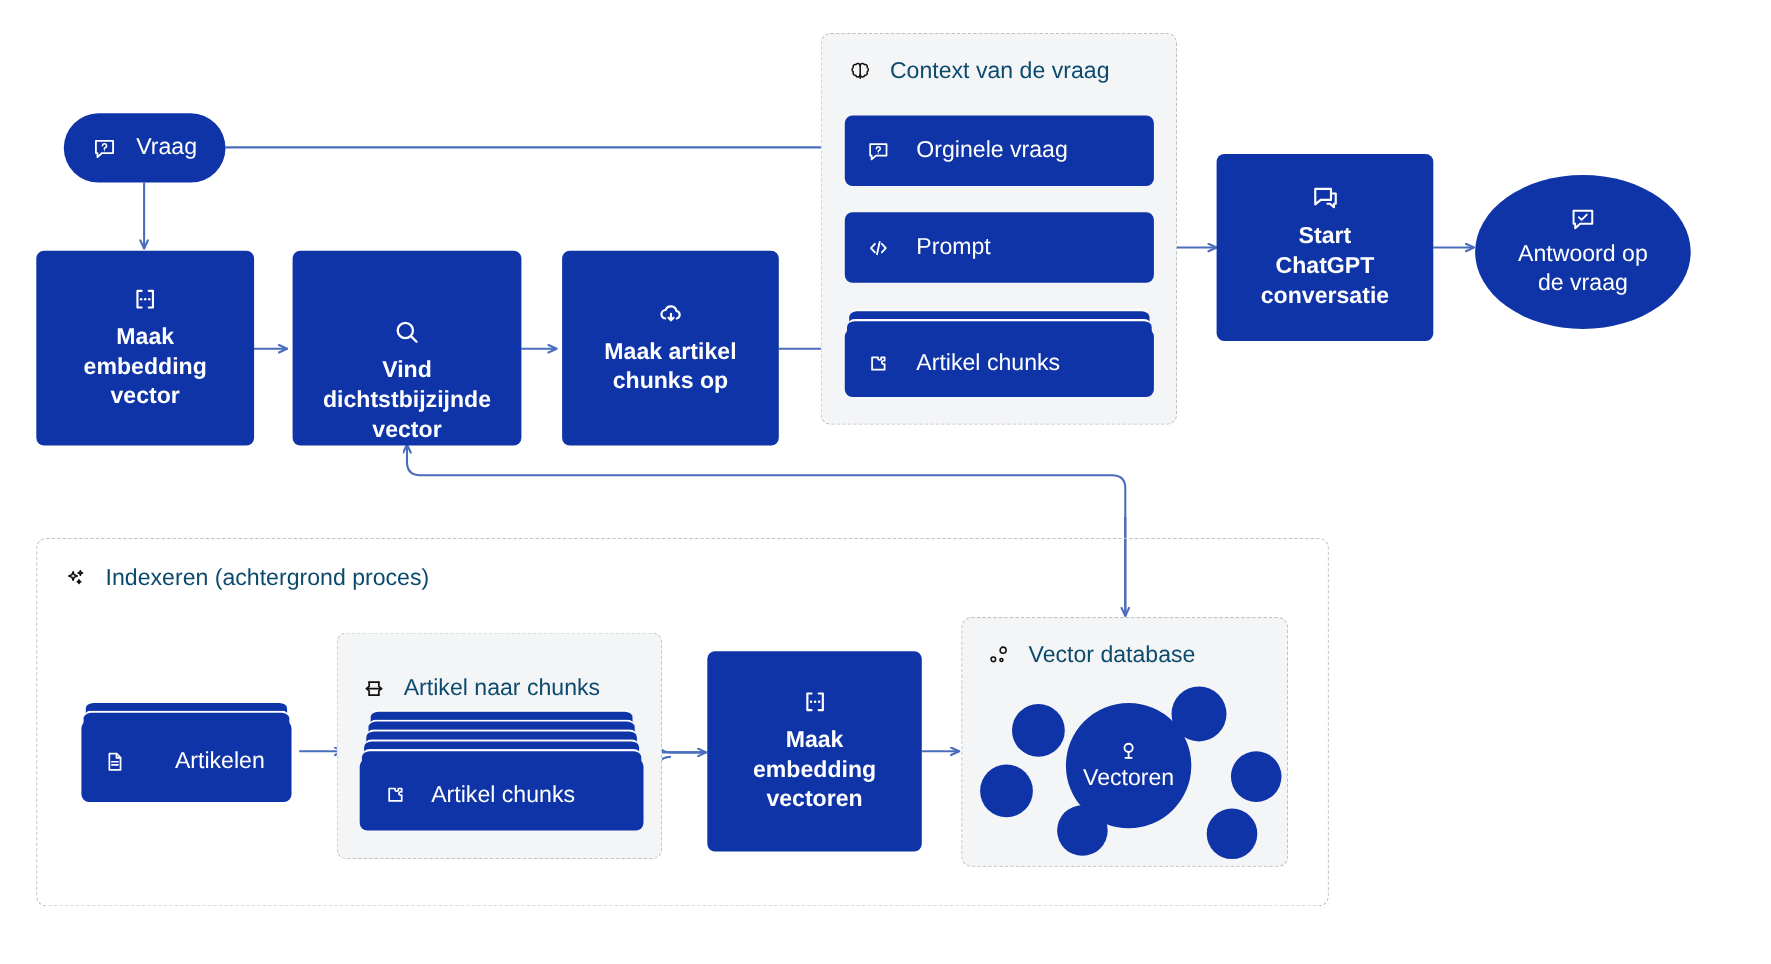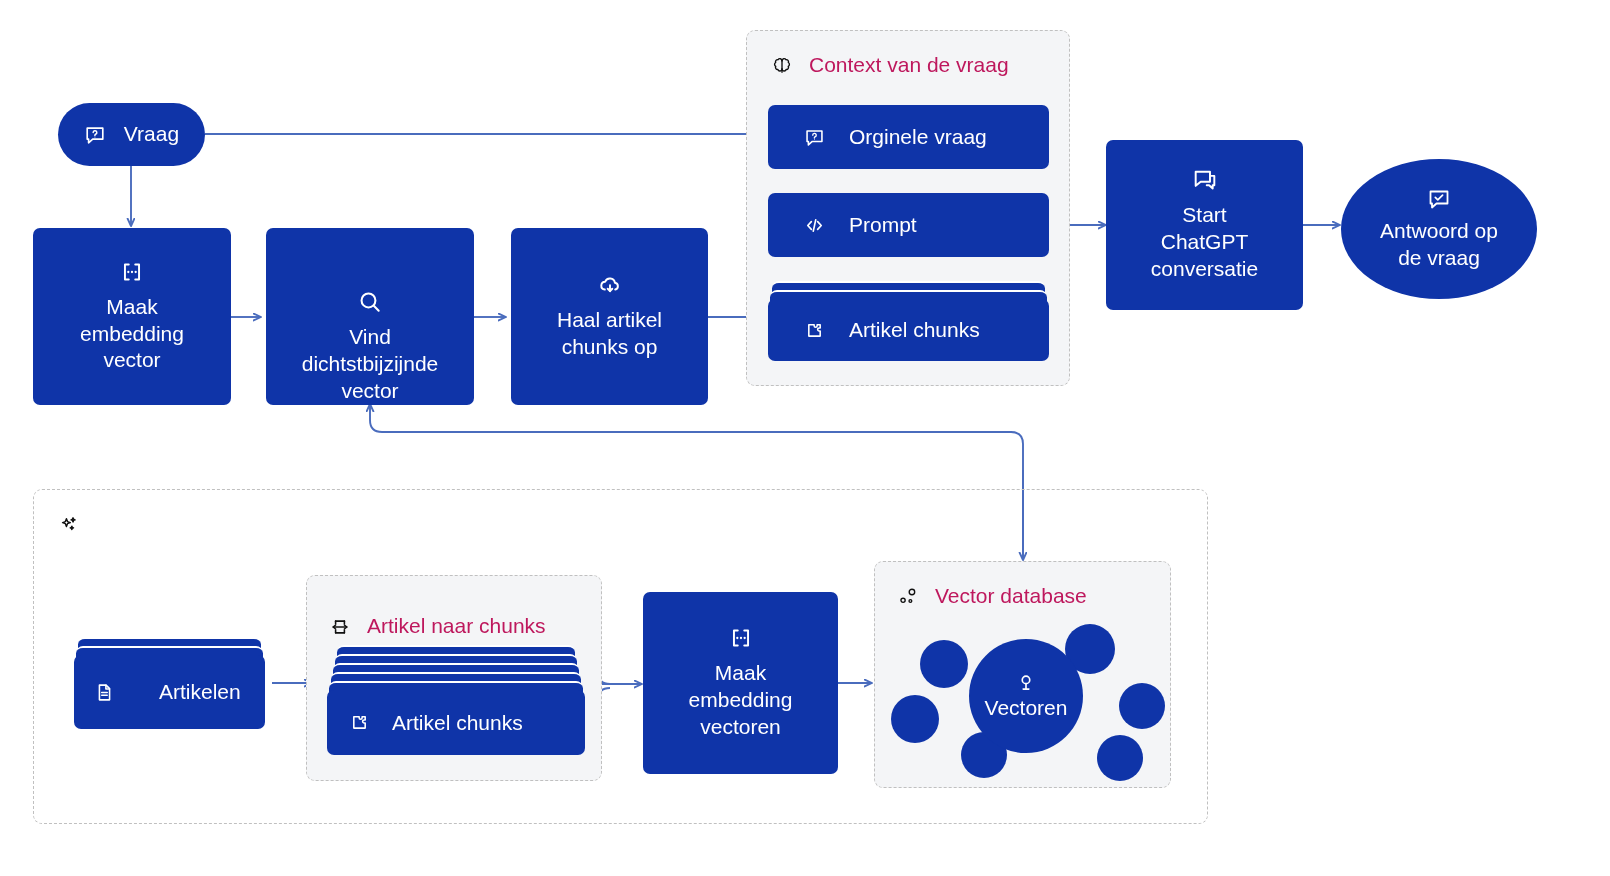--- a/index.html
+++ b/index.html
@@ -14,50 +14,50 @@
   .node{
     position:absolute;
     background:var(--blue,#0f34a8);
     color:#fff;
     display:flex;flex-direction:column;
     align-items:center;justify-content:center;
     text-align:center;
     box-sizing:border-box;
     line-height:1.28;
   }
-  .node.rect{border-radius:7px;}
+  .node.rect{border-radius:7px;font-weight:bold;}
   .node.pill{border-radius:999px;}
   .node.ellipse{border-radius:50%;}
   .node .ic{display:block;margin-bottom:9px;}
   .node .lbl{white-space:pre-line;}
 
   
   .rownode{
     position:absolute;
     background:#0f34a8;color:#fff;
     border-radius:7px;
     display:flex;align-items:center;
     box-sizing:border-box;
-    padding-left:36px;
+    padding-left:20px;
   }
   .rownode .ic{display:flex;align-items:center;justify-content:center;margin-right:24px;}
   .rownode .lbl{white-space:nowrap;}
 
   
   .group{
     position:absolute;
     border:1.6px dashed #c0c0c0;
     border-radius:9px;
     box-sizing:border-box;
   }
   .group.filled{background:#f4f5f7;}
   .group.plain{background:transparent;}
   .group > .ghdr{
-    position:absolute;display:flex;align-items:flex-end;
-    color:#be185d;white-space:nowrap;
+    position:absolute;display:flex;align-items:center;
+    color:#0c4a6e;white-space:nowrap;
   }
   .group > .ghdr .ic{display:flex;align-items:center;justify-content:center;margin-right:16px;}
 
   
   .stack{position:absolute;}
   .stack .layer{
     position:absolute;
     background:#0f34a8;
     border-radius:7px;
     border-top:2.5px solid #ffffff;
@@ -157,21 +157,21 @@
   </div>
 
   <div class="node rect" style="left:511px;top:228px;width:197px;height:177px;font-size:21px;">
     <span class="ic">
       <svg class="icn" width="26" height="26" viewBox="0 0 24 24" fill="none" stroke="#fff" stroke-width="1.8" stroke-linecap="round" stroke-linejoin="round">
         <path d="M7.2 16.2a3.6 3.6 0 0 1 .3-7.18 4.7 4.7 0 0 1 9.04.9 3.2 3.2 0 0 1 .26 6.28"></path>
         <path d="M12 12.3v5.2"></path>
           <path d="M9.9 15.5L12 17.7l2.1-2.2"></path>
       </svg>
     </span>
-    <span class="lbl">Haal artikel
+    <span class="lbl">Maak artikel
 chunks op</span>
   </div>
 
   <div class="group filled" style="left:746px;top:30px;width:324px;height:356px;">
     <div class="ghdr" style="left:24px;top:22px;font-size:21px;">
       <span class="ic">
         <svg class="icn" width="22" height="22" viewBox="0 0 24 24" fill="none" stroke="#111" stroke-width="1.5" stroke-linecap="round" stroke-linejoin="round">
           <path d="M12 5.2v13.6"></path>
           <path d="M12 6.3a2.3 2.3 0 0 0-4.3-1.1 2.2 2.2 0 0 0-2.6 3 2.4 2.4 0 0 0 .1 4.2 2.3 2.3 0 0 0 2.3 3.4 2.3 2.3 0 0 0 4.5-.6"></path>
           <path d="M12 6.3a2.3 2.3 0 0 1 4.3-1.1 2.2 2.2 0 0 1 2.6 3 2.4 2.4 0 0 1-.1 4.2 2.3 2.3 0 0 1-2.3 3.4 2.3 2.3 0 0 1-4.5-.6"></path>
@@ -242,20 +242,21 @@
 
   <div class="group plain" style="left:33px;top:489px;width:1175px;height:335px;">
     <div class="ghdr" style="left:24px;top:24px;font-size:21px;">
       <span class="ic">
         <svg class="icn" width="22" height="22" viewBox="0 0 24 24" fill="none" stroke="#111" stroke-width="1.6" stroke-linecap="round" stroke-linejoin="round">
           <path d="M9.2 5.2l1.15 3.05L13.4 9.4l-3.05 1.15L9.2 13.6l-1.15-3.05L5 9.4l3.05-1.15z"></path>
           <path d="M16.4 4.2l.62 1.58 1.58.62-1.58.62-.62 1.58-.62-1.58-1.58-.62 1.58-.62z"></path>
           <path d="M15.1 13.3l.5 1.3 1.3.5-1.3.5-.5 1.3-.5-1.3-1.3-.5 1.3-.5z"></path>
         </svg>
       </span>
+      <span>Indexeren (achtergrond proces)</span>
     </div>
   </div>
 
   <div class="stack" style="left:74px;top:637px;width:191px;height:92px;">
     <div class="layer" style="left:4px;top:0px;width:183px;height:26px;"></div>
     <div class="layer" style="left:2px;top:9px;width:187px;height:26px;"></div>
     <div class="layer base" style="left:0px;top:18px;width:191px;height:74px;"></div>
     <div class="rownode" style="left:0px;top:18px;width:191px;height:74px;font-size:21px;background:transparent;padding-left:20px;gap:24px;">
       <span class="ic" style="margin-right:20px;">
         <svg class="icn" width="21" height="21" viewBox="0 0 24 24" fill="none" stroke="#fff" stroke-width="1.8" stroke-linecap="round" stroke-linejoin="round">

